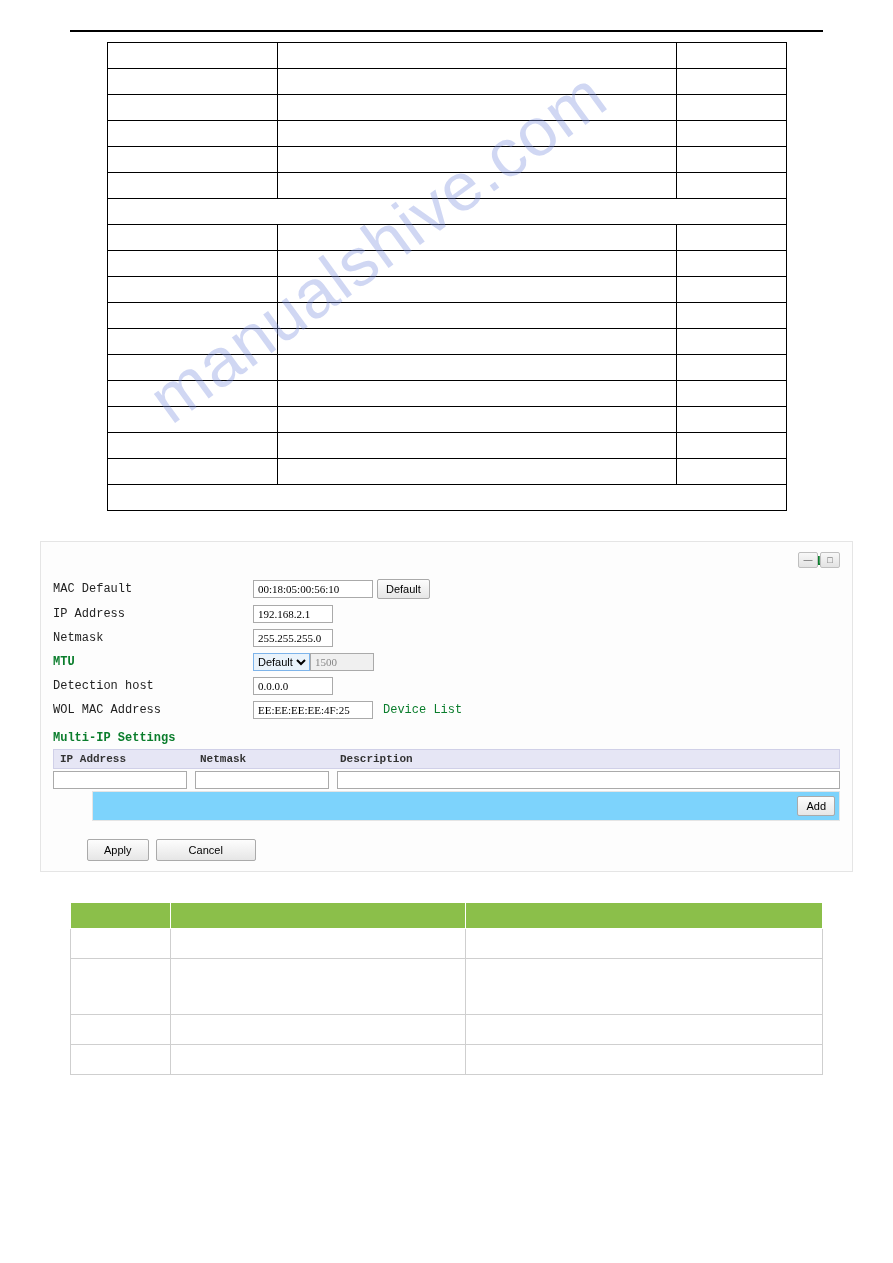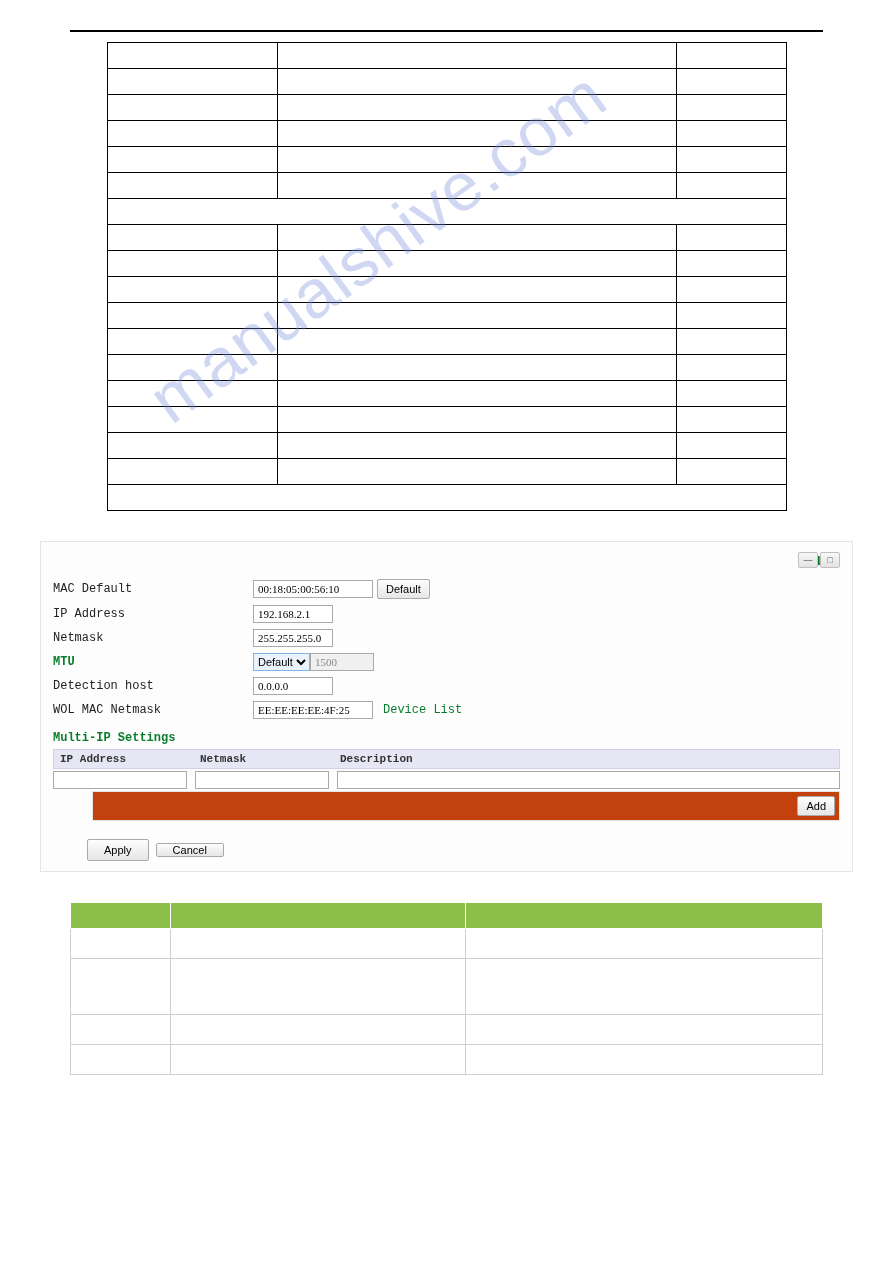--- a/index.html
+++ b/index.html
@@ -38,21 +38,21 @@
 
   .multi-ip-header { display: flex; background: #e6e6f5; border: 1px solid #d0d0e8; }
   .multi-ip-header > div { padding: 3px 6px; font-family: "Courier New", monospace; font-size: 11px; color: #333; font-weight: bold; }
   .mip-c1 { width: 140px; }
   .mip-c2 { width: 140px; }
   .mip-c3 { flex: 1; }
   .multi-ip-row { display: flex; gap: 2px; margin-top: 2px; }
   .multi-ip-row .txt { }
   .multi-ip-row .mip-c1 input, .multi-ip-row .mip-c2 input { width: 134px; }
   .multi-ip-row .mip-c3 input { width: 100%; }
-  .add-row { background: #c2410c; border: 1px solid #e5e5e5; margin-top: 2px; padding: 4px; text-align: right; margin-left: 39px; }
+  .add-row { background: #7dd3fc; border: 1px solid #e5e5e5; margin-top: 2px; padding: 4px; text-align: right; margin-left: 39px; }
   .add-row .btn-sm { }
 
   .bottom-actions { margin: 18px 0 0 30px; }
 
   .green-table { width: 100%; border-collapse: collapse; margin-top: 10px; }
   .green-table th { background: #8bbf4a; height: 26px; border: 1px solid #fff; }
   .green-table td { border-bottom: 1px solid #cfcfcf; border-right: 1px solid #cfcfcf; border-left: 1px solid #cfcfcf; height: 30px; }
   .green-table .g1 { width: 100px; }
   .green-table .g2 { width: 295px; }
   .green-table .g3 { width: auto; }
@@ -189,21 +189,21 @@
       </select>
       <input class="txt w46" readonly="" value="1500" style="">
     </div>
 
     <div class="form-row">
       <div class="form-label">Detection host</div>
       <input class="txt w80" value="0.0.0.0" style="">
     </div>
 
     <div class="form-row">
-      <div class="form-label">WOL MAC Netmask</div>
+      <div class="form-label">WOL MAC Address</div>
       <input class="txt w120" value="EE:EE:EE:EE:4F:25" style="">
       <span class="device-list">Device List</span>
     </div>
 
     <div class="section-h">Multi-IP Settings</div>
 
     <div class="multi-ip-header">
       <div class="mip-c1">IP Address</div>
       <div class="mip-c2">Netmask</div>
       <div class="mip-c3">Description</div>
@@ -212,21 +212,21 @@
       <div class="mip-c1"><input class="txt" style="width: 134px;"></div>
       <div class="mip-c2"><input class="txt" style="width: 134px;"></div>
       <div class="mip-c3" style="flex:1"><input class="txt" style="width: 100%;"></div>
     </div>
     <div class="add-row">
       <button class="btn-sm">Add</button>
     </div>
 
     <div class="bottom-actions">
       <button class="btn-sm" style="padding:0 16px;height:22px">Apply</button>
-      <button class="btn-sm" style="padding:0 16px;height:14px">Cancel</button>
+      <button class="btn-sm" style="padding:0 32px;height:22px">Cancel</button>
     </div>
   </div>
 
   <table class="green-table">
     <tbody>
         <tr>
       <th class="g1"></th>
       <th class="g2"></th>
       <th class="g3"></th>
     </tr>

